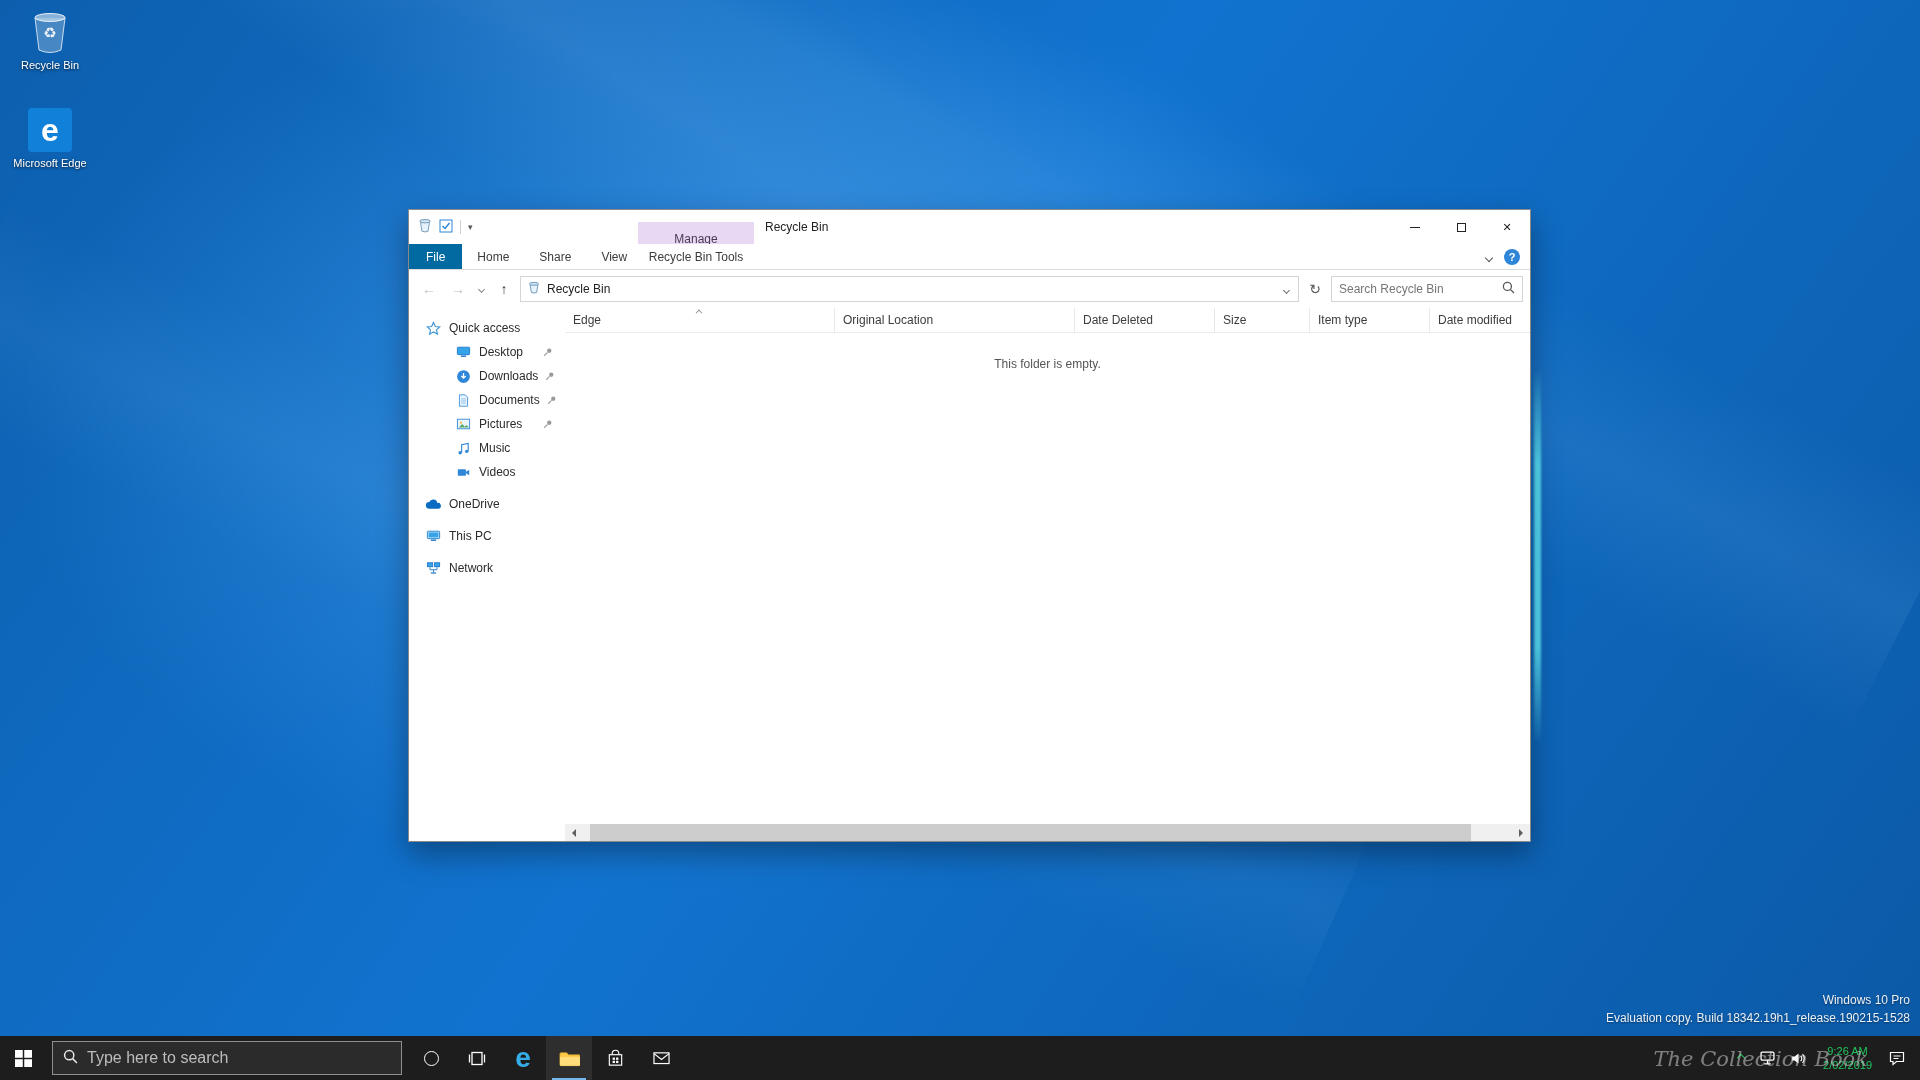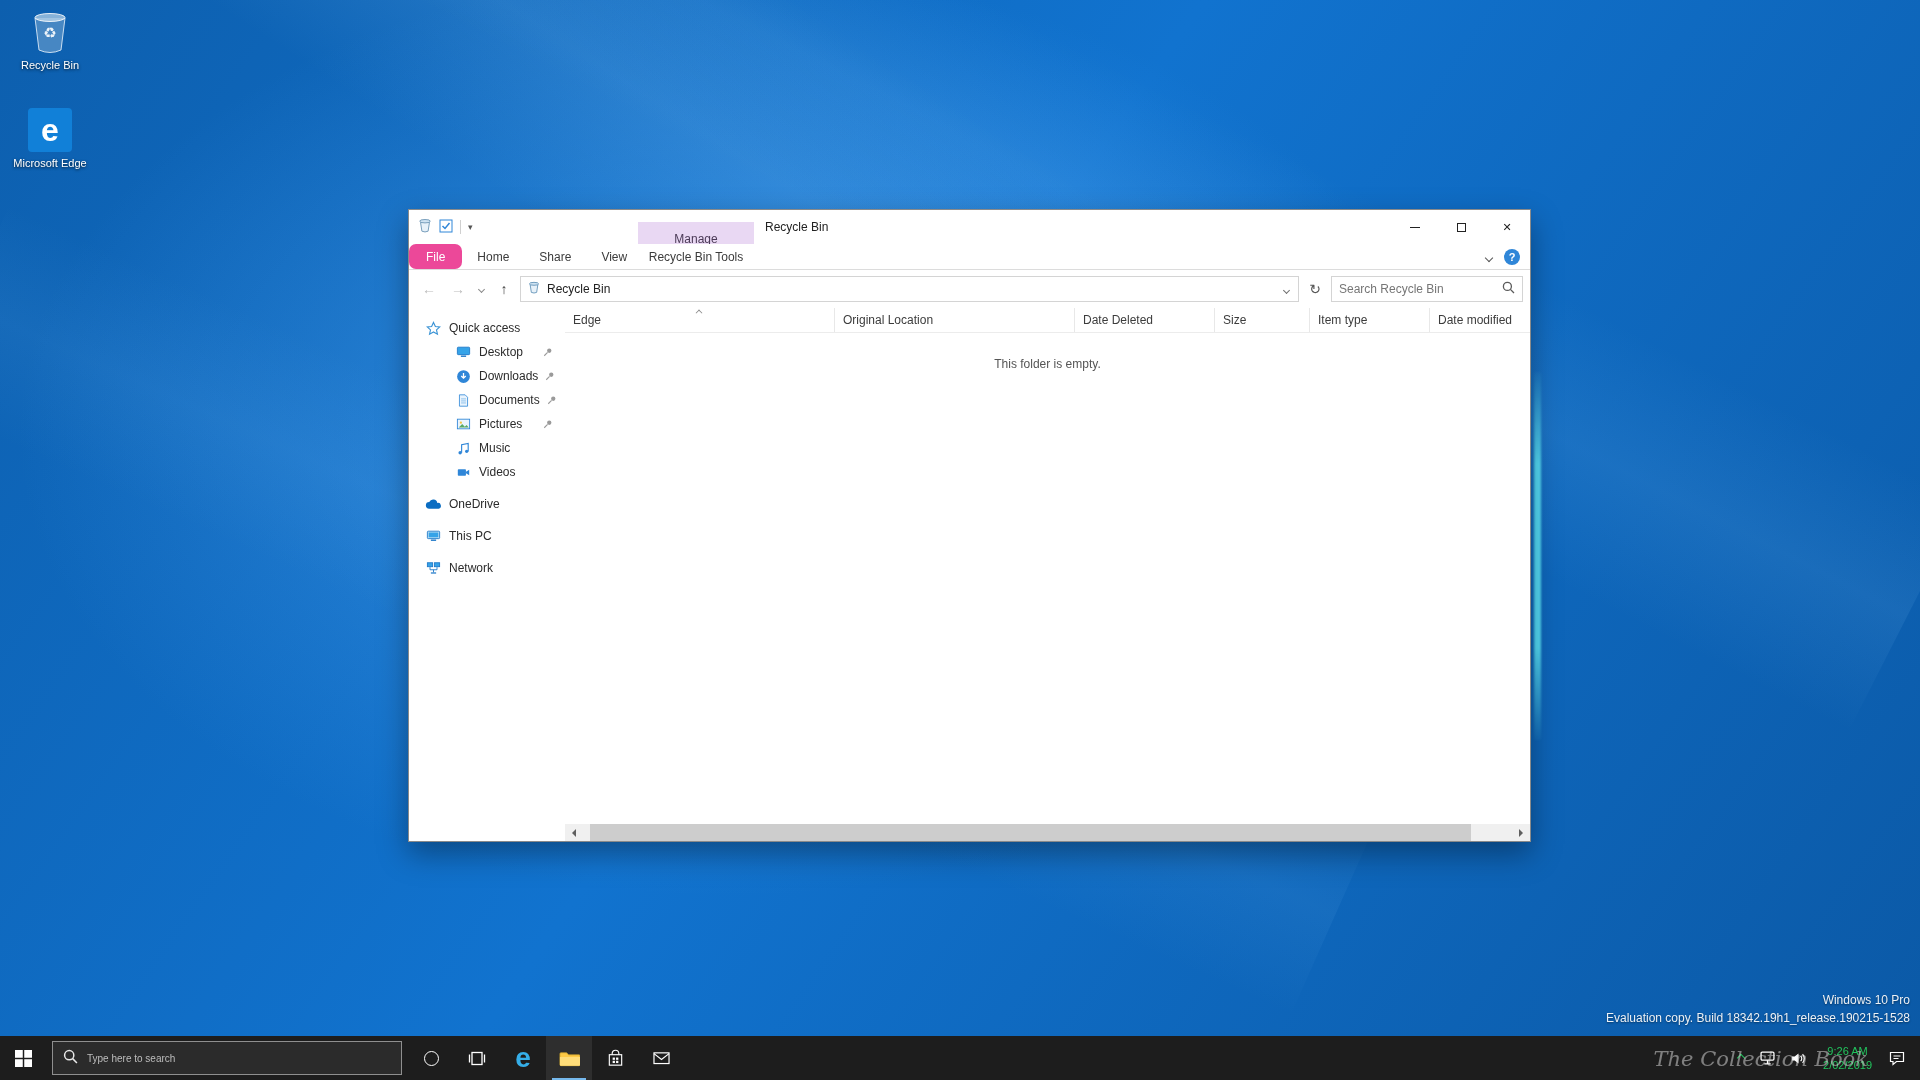--- a/index.html
+++ b/index.html
@@ -46,21 +46,21 @@
   .win-title { position: absolute; left: 356px; top: 0; height: 34px; display: flex; align-items: center; color: #222; }
   .titlebar-spacer { flex: 1; }
   .caption { display: flex; }
   .cap-btn { width: 46px; height: 34px; display: flex; align-items: center; justify-content: center; color: #222; cursor: default; }
   .min-line { width: 10px; height: 1px; background: #222; display: block; }
   .max-box { width: 9px; height: 9px; border: 1px solid #222; display: block; }
   .cap-close { font-size: 11px; }
 
   .tabs-row { height: 26px; display: flex; align-items: stretch; position: relative; border-bottom: 1px solid #dcdcdc; background: #fff; flex-shrink: 0; }
   .tab { display: flex; align-items: center; padding: 0 15px; color: #3c3c3c; cursor: default; }
-  .tab-file { background: #ec4899; color: #fff; padding: 0 17px; border-radius: 7px; }
+  .tab-file { background: #0369a1; color: #fff; padding: 0 17px; }
   .tab-context { position: absolute; left: 229px; top: 0; width: 116px; height: 100%; display: flex; align-items: center; justify-content: center; color: #3c3c3c; }
   .ribbon-right { margin-left: auto; display: flex; align-items: center; gap: 12px; padding-right: 10px; }
   .help-btn { width: 16px; height: 16px; border-radius: 50%; background: #2f86d8; color: #fff; font-size: 11px;
     display: flex; align-items: center; justify-content: center; font-weight: bold; }
 
   .chev { display: inline-block; width: 6px; height: 6px; border-right: 1.4px solid currentColor; border-bottom: 1.4px solid currentColor; }
   .chev-down { transform: rotate(45deg); }
   .chev-up { transform: rotate(225deg); }
   .chev-sm { width: 5px; height: 5px; }
 
@@ -113,21 +113,21 @@
     font-style: italic; font-size: 21px; color: rgba(225,225,225,.5); pointer-events: none; }
 
   
   .taskbar { position: absolute; left: 0; bottom: 0; width: 100%; height: 44px; background: #1d1d1d;
     display: flex; align-items: stretch; z-index: 5; }
   .tb-btn { width: 46px; display: flex; align-items: center; justify-content: center; position: relative; cursor: default; }
   .tb-btn.active { background: rgba(255,255,255,.08); }
   .tb-btn.active::after { content: ""; position: absolute; left: 6px; right: 6px; bottom: 0; height: 2px; background: #76b9ed; }
   .tb-search { width: 350px; margin: 5px 6px; background: #2b2b2b; border: 1px solid #8f8f8f;
     display: flex; align-items: center; padding: 0 10px; gap: 9px; }
-  .tb-search input { flex: 1; border: 0; outline: 0; background: transparent; font: inherit; font-size: 10px; color: #cfcfcf; min-width: 0; }
+  .tb-search input { flex: 1; border: 0; outline: 0; background: transparent; font: inherit; font-size: 16px; color: #cfcfcf; min-width: 0; }
   .tb-search input::placeholder { color: #bdbdbd; }
   .cortana-circle { width: 15px; height: 15px; border: 1.6px solid #fff; border-radius: 50%; }
   .tb-edge-letter { color: #35aee8; font-weight: bold; font-size: 28px; line-height: 1; }
   .tray { margin-left: auto; display: flex; align-items: center; color: #22c55e; }
   .tray-btn { display: flex; align-items: center; justify-content: center; padding: 0 8px; font-size: 12px; cursor: default; }
   .clock { flex-direction: column; line-height: 1.3; font-size: 11px; text-align: center; justify-content: center; display: flex; padding: 0 9px; }
   .show-desktop { width: 7px; border-left: 1px solid rgba(255,255,255,.25); }
 </style>
 </head>
 <body>

